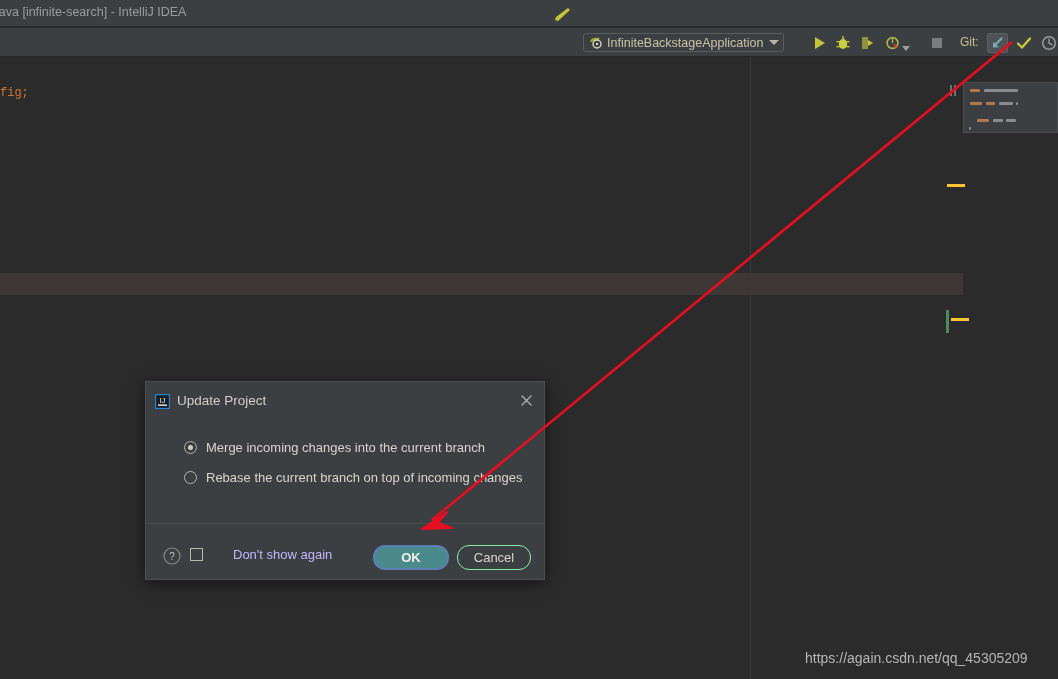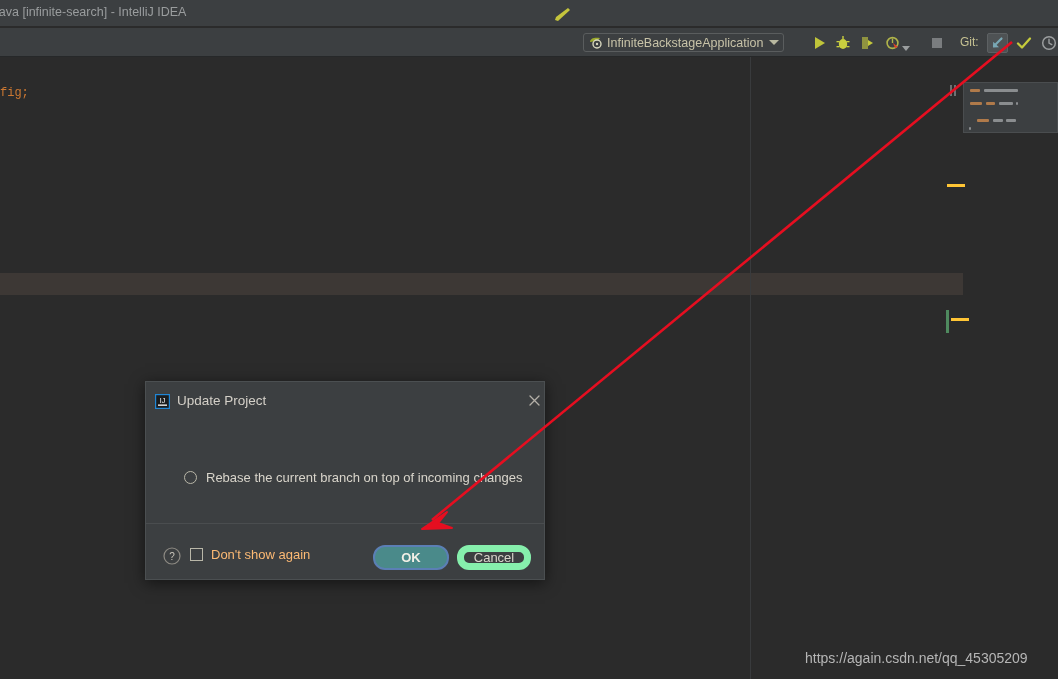--- a/index.html
+++ b/index.html
@@ -177,21 +177,21 @@
     left: 145px; top: 381px;
     width: 400px; height: 199px;
     background: #3c3f41;
     border: 1px solid #4b4f51;
     box-sizing: border-box;
     box-shadow: 0 3px 14px rgba(0,0,0,0.55);
   }
   .dlg-header {
     position: absolute;
     left: 0; top: 0;
-    width: 100%; height: 38px; padding-left: 8px;
+    width: 100%; height: 38px;
   }
   .dlg-logo {
     position: absolute;
     left: 9px; top: 12px;
     width: 15px; height: 15px;
   }
   .dlg-title {
     position: absolute;
     left: 31px; top: 11px;
     font-size: 13.5px;
@@ -253,22 +253,23 @@
   .checkbox-box {
     width: 13px; height: 13px;
     border: 1px solid #b9b7a8;
     box-sizing: border-box;
     margin-right: 8px;
     background: transparent;
     flex: 0 0 auto;
   }
   .checkbox-text {
     font-size: 13px;
-    color: #fdba74;
-    white-space: nowrap;
+    color: #c4b5fd;
+    white-space: nowrap;
+    margin-left: 22px;
   }
 
   .btn {
     position: absolute;
     top: 163px;
     height: 25px;
     border-radius: 12px;
     box-sizing: border-box;
     display: flex;
     align-items: center;
@@ -281,21 +282,21 @@
     width: 76px;
     background: #4a8a8a;
     border: 2px solid #5b7fb5;
     color: #f2efe6;
     font-weight: bold;
   }
   .btn-cancel {
     left: 311px;
     width: 74px;
     background: #3c3f41;
-    border: 7px solid #86efac;
+    border: 1px solid #86efac;
     color: #d9d5cb;
   }
 
   
   .annotation {
     position: absolute;
     left: 0; top: 0;
     width: 1058px; height: 679px;
     pointer-events: none;
   }
@@ -429,20 +430,24 @@
       <rect x="0.5" y="0.5" width="14" height="14" fill="#1b1c1d" stroke="#1f86d6" stroke-width="1.4"></rect>
       <text x="7.5" y="9" font-family="'Liberation Sans', sans-serif" font-size="7" fill="#ffffff" text-anchor="middle">IJ</text>
       <rect x="3" y="10.5" width="9" height="1.3" fill="#ffffff"></rect>
     </svg>
     <div class="dlg-title">Update Project</div>
     <svg class="dlg-close" viewBox="0 0 15 15">
       <path d="M3 3 L12 12 M12 3 L3 12" stroke="#b4b0a8" stroke-width="1.3" stroke-linecap="round"></path>
     </svg>
   </div>
 
+  <div class="radio-row" style="left:38px; top:58px;">
+    <span class="radio-mark checked"></span>
+    <span class="radio-text">Merge incoming changes into the current branch</span>
+  </div>
 
   <div class="radio-row" style="left:38px; top:88px;">
     <span class="radio-mark"></span>
     <span class="radio-text">Rebase the current branch on top of incoming changes</span>
   </div>
 
   <div class="dlg-footer-sep"></div>
 
   <svg class="help-icon" viewBox="0 0 18 18">
     <circle cx="9" cy="9" r="8" fill="none" stroke="#8d8a83" stroke-width="1.2"></circle>

